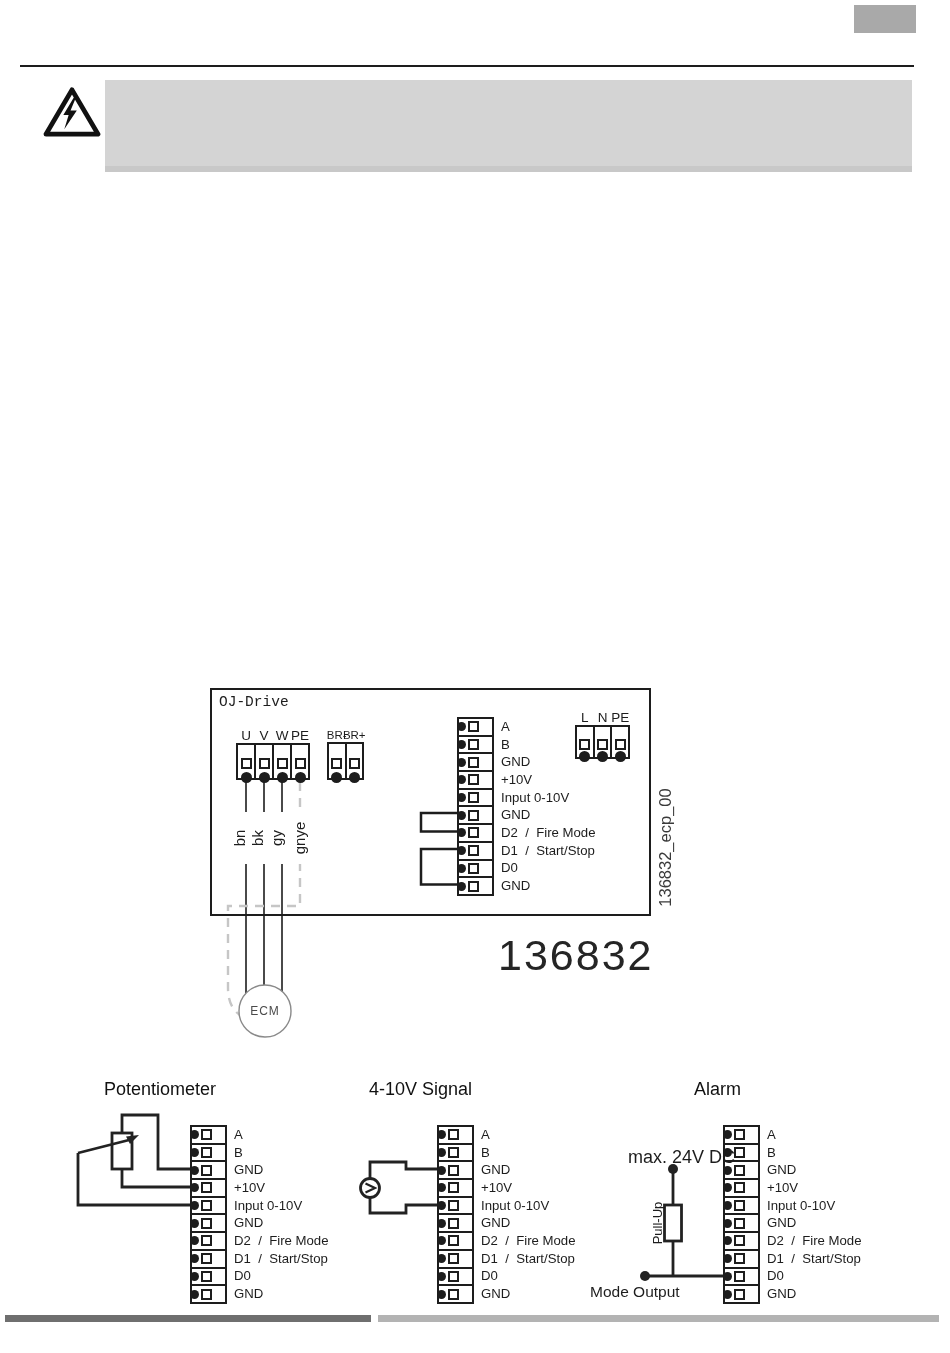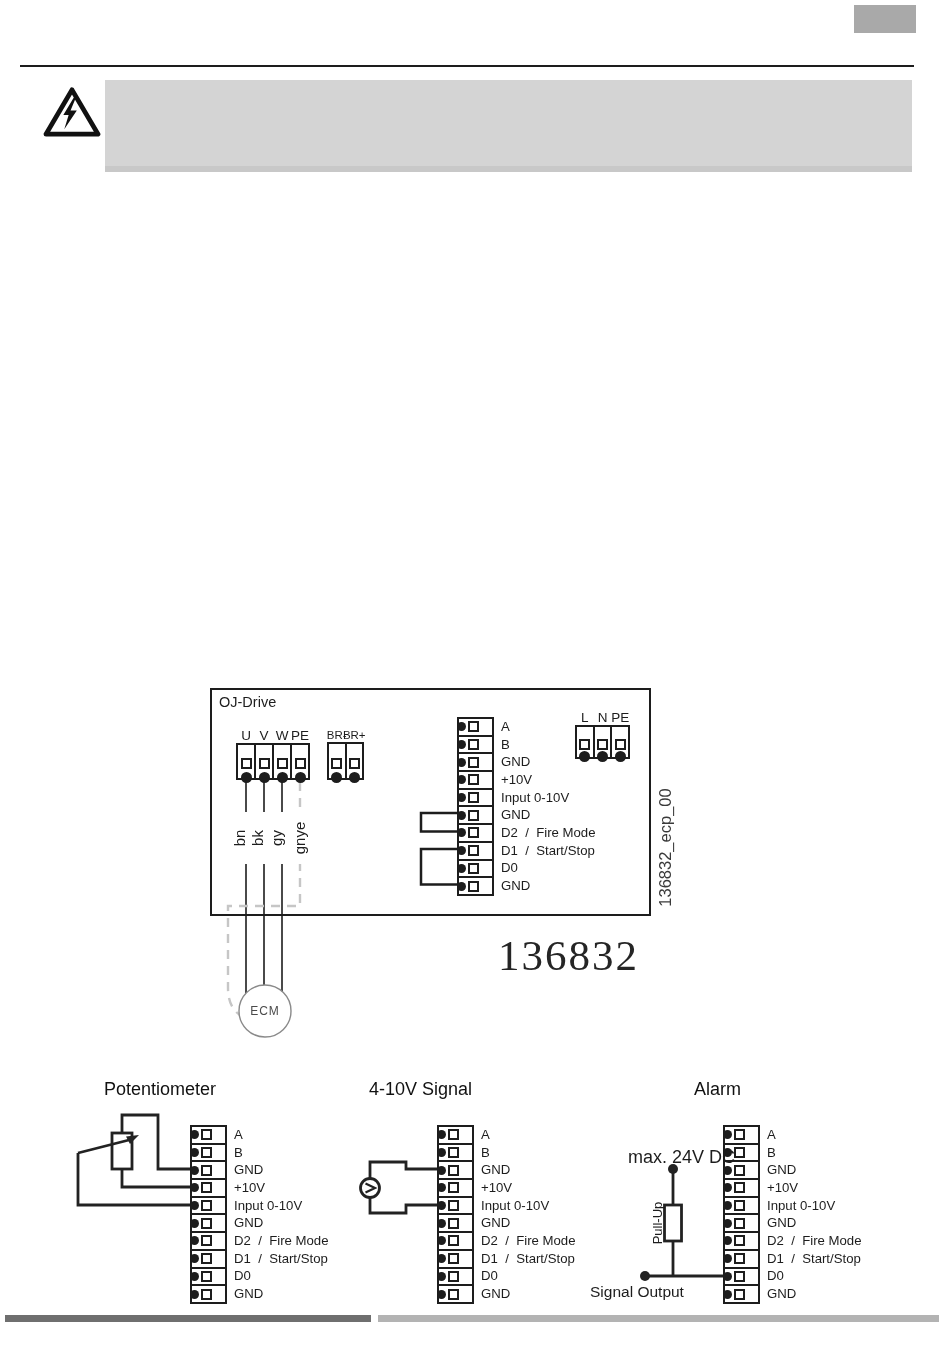--- a/index.html
+++ b/index.html
@@ -12,27 +12,27 @@
   
   .corner-box{left:854px;top:5px;width:62px;height:28px;background:#a9a9a9;}
   .top-rule{left:20px;top:65px;width:894px;height:2px;background:#1d1d1d;}
   .warn-panel{left:105px;top:80px;width:807px;height:86px;background:#d4d4d4;border-bottom:6px solid #c8c8c8;}
   .warn-icon{left:43px;top:86px;width:58px;height:52px;}
   .bar-dark{left:5px;top:1315px;width:366px;height:7px;background:#6f6f6f;}
   .bar-light{left:378px;top:1315px;width:561px;height:7px;background:#b3b3b3;}
 
   
   .main-frame{left:210px;top:688px;width:441px;height:228px;border:2px solid #1d1d1d;box-sizing:border-box;}
-  .oj-label{left:219px;top:694px;font-size:14.5px;}
+  .oj-label{left:219px;top:694px;font-size:14.5px;font-family:Liberation Mono, monospace;}
 
   
   .file-ref{left:593px;top:839px;width:145px;height:17px;transform:rotate(-90deg);
     font-size:16.5px;color:#3a3a3a;display:flex;align-items:center;justify-content:center;}
 
-  .big-number{left:498px;top:931px;font-size:43px;letter-spacing:2px;color:#252525;font-family:Liberation Serif, serif;}
+  .big-number{left:498px;top:931px;font-size:43px;letter-spacing:2px;color:#252525;}
 
   
   .tblock{position:absolute;width:37px;}
   .trow{position:relative;box-sizing:border-box;width:37px;height:19.7px;border:2px solid #1d1d1d;background:#fff;}
   .trow + .trow{margin-top:-2px;}
   .trow .dot{position:absolute;left:-2px;top:50%;margin-top:-4.5px;width:9px;height:9px;border-radius:50%;background:#1d1d1d;}
   .trow .sq{position:absolute;left:9px;top:50%;margin-top:-5.5px;width:11px;height:11px;border:2px solid #1d1d1d;background:#fff;box-sizing:border-box;}
   .trow .tlabel{position:absolute;left:42px;top:50%;transform:translateY(-52%);font-size:13.2px;white-space:pre;}
 
   
@@ -393,16 +393,16 @@
     </div>
     <div class="trow">
       <span class="dot"></span>
       <span class="sq"></span>
       <span class="tlabel">GND</span>
     </div>
   </div>
 
 <div class="abs supply-label">max. 24V DC</div>
 <div class="abs pullup-label">Pull-Up</div>
-<div class="abs alarm-out-label">Signal Output</div>
+<div class="abs alarm-out-label">Mode Output</div>
 
 <div class="abs bar-dark"></div>
 <div class="abs bar-light"></div>
 
 </body></html>

